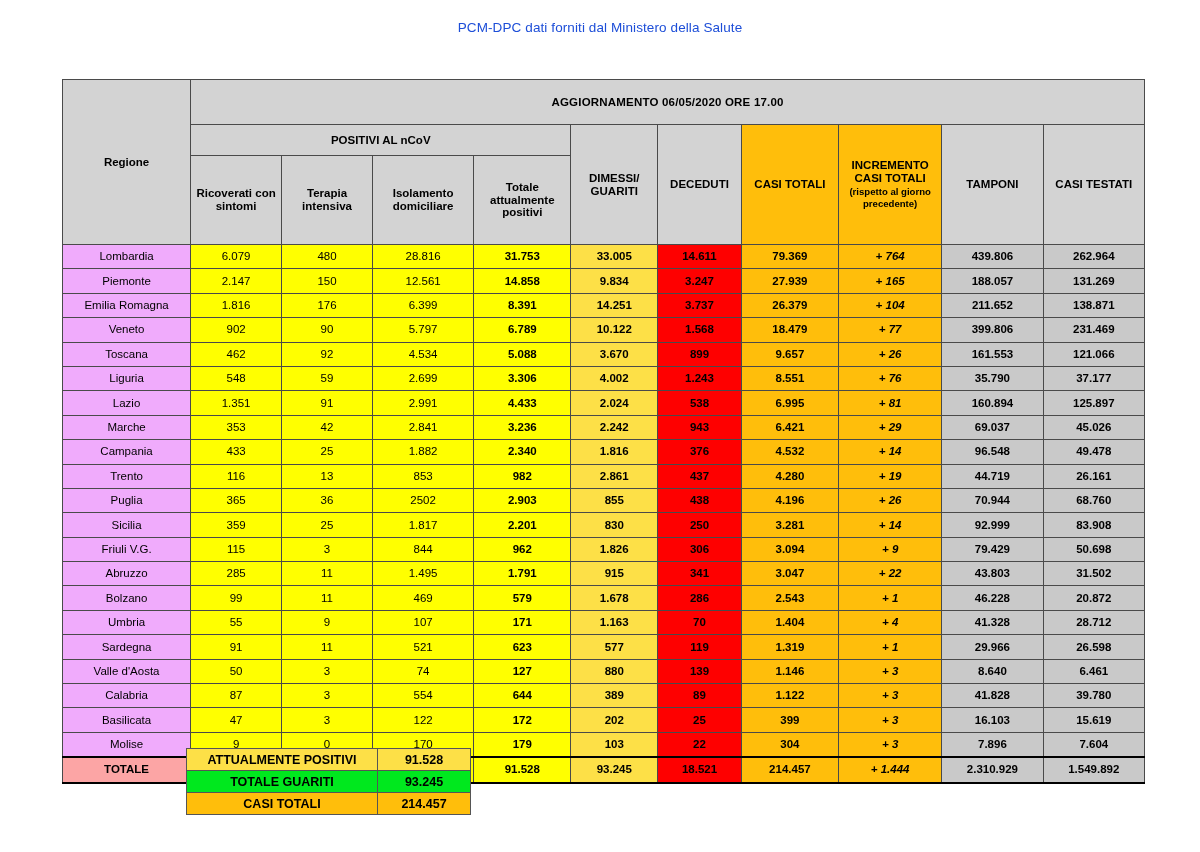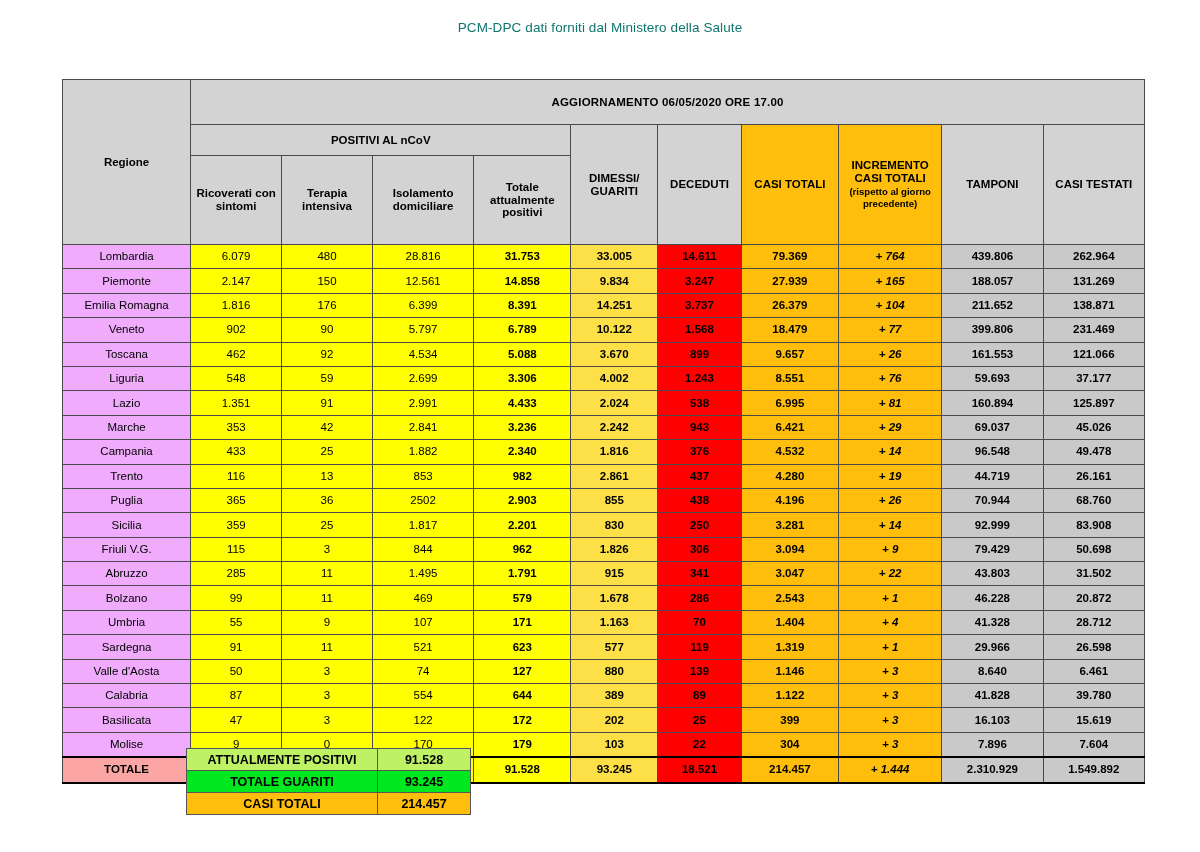--- a/index.html
+++ b/index.html
@@ -16,21 +16,21 @@
   }
 
   
   .page-caption {
     position: absolute;
     top: 20px;
     left: 0;
     width: 1200px;
     text-align: center;
     font-size: 13.5px;
-    color: #0f766e;
+    color: #1d4ed8;
     letter-spacing: .1px;
   }
 
   
   .table-wrap {
     position: absolute;
     left: 62px;
     top: 79px;
     width: 1083px;
   }
@@ -118,21 +118,21 @@
     border: 1px solid #555;
     height: 21px;
     text-align: center;
     font-weight: bold;
     font-size: 12.5px;
     color: #000;
     padding: 0;
   }
   .summary td.lbl { width: 190px; }
   .summary td.val { width: 92px; }
-  .s-yellow { background: #bef264; }
+  .s-yellow { background: #fde047; }
   .s-green  { background: #00e81e; margin-left: 17px; }
   .s-red    { background: #fe0000; color: #c20000; }
   .s-orange { background: #ffbe0b; }
 </style>
 </head>
 <body>
 
 <div class="page-caption">PCM-DPC dati forniti dal Ministero della Salute</div>
 
 <div class="table-wrap">
@@ -243,21 +243,21 @@
         <tr>
           <td class="region">Liguria</td>
           <td class="v c-yellow">548</td>
           <td class="v c-yellow">59</td>
           <td class="v c-yellow">2.699</td>
           <td class="v c-yellow-b">3.306</td>
           <td class="v c-green">4.002</td>
           <td class="v c-red">1.243</td>
           <td class="v c-orange">8.551</td>
           <td class="v c-orange-i">+ 76</td>
-          <td class="v c-grey">59.693</td>
+          <td class="v c-grey">35.790</td>
           <td class="v c-grey">37.177</td>
         </tr>
         <tr>
           <td class="region">Lazio</td>
           <td class="v c-yellow">1.351</td>
           <td class="v c-yellow">91</td>
           <td class="v c-yellow">2.991</td>
           <td class="v c-yellow-b">4.433</td>
           <td class="v c-green">2.024</td>
           <td class="v c-red">538</td>

